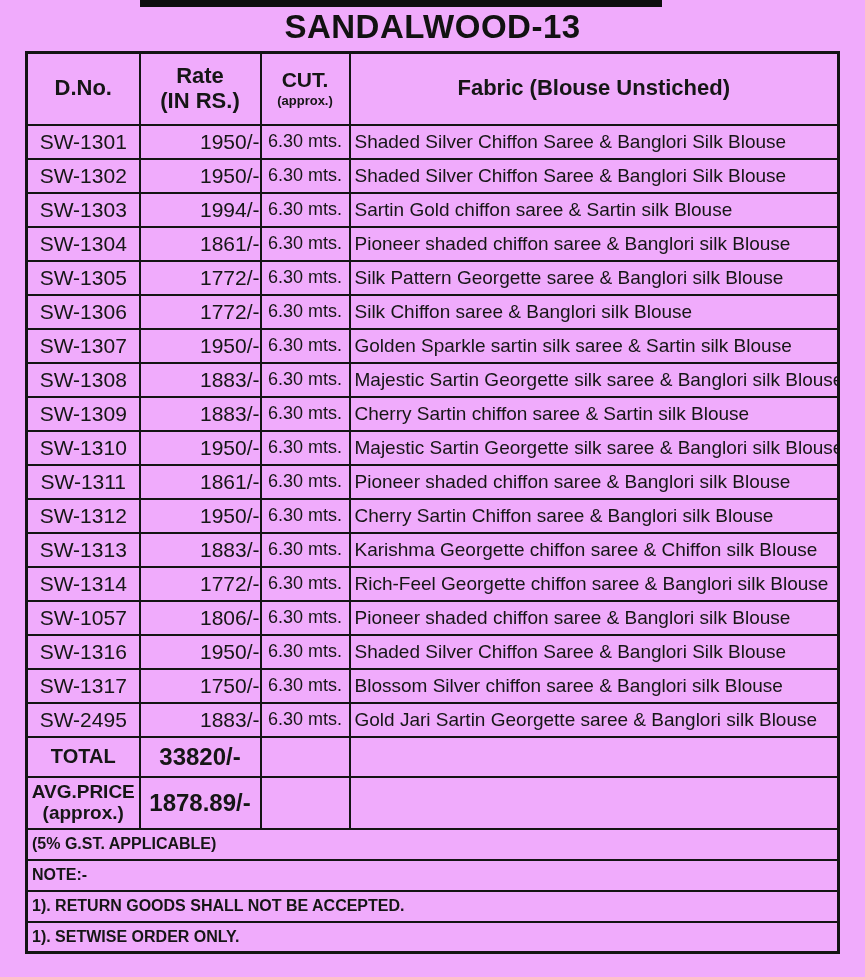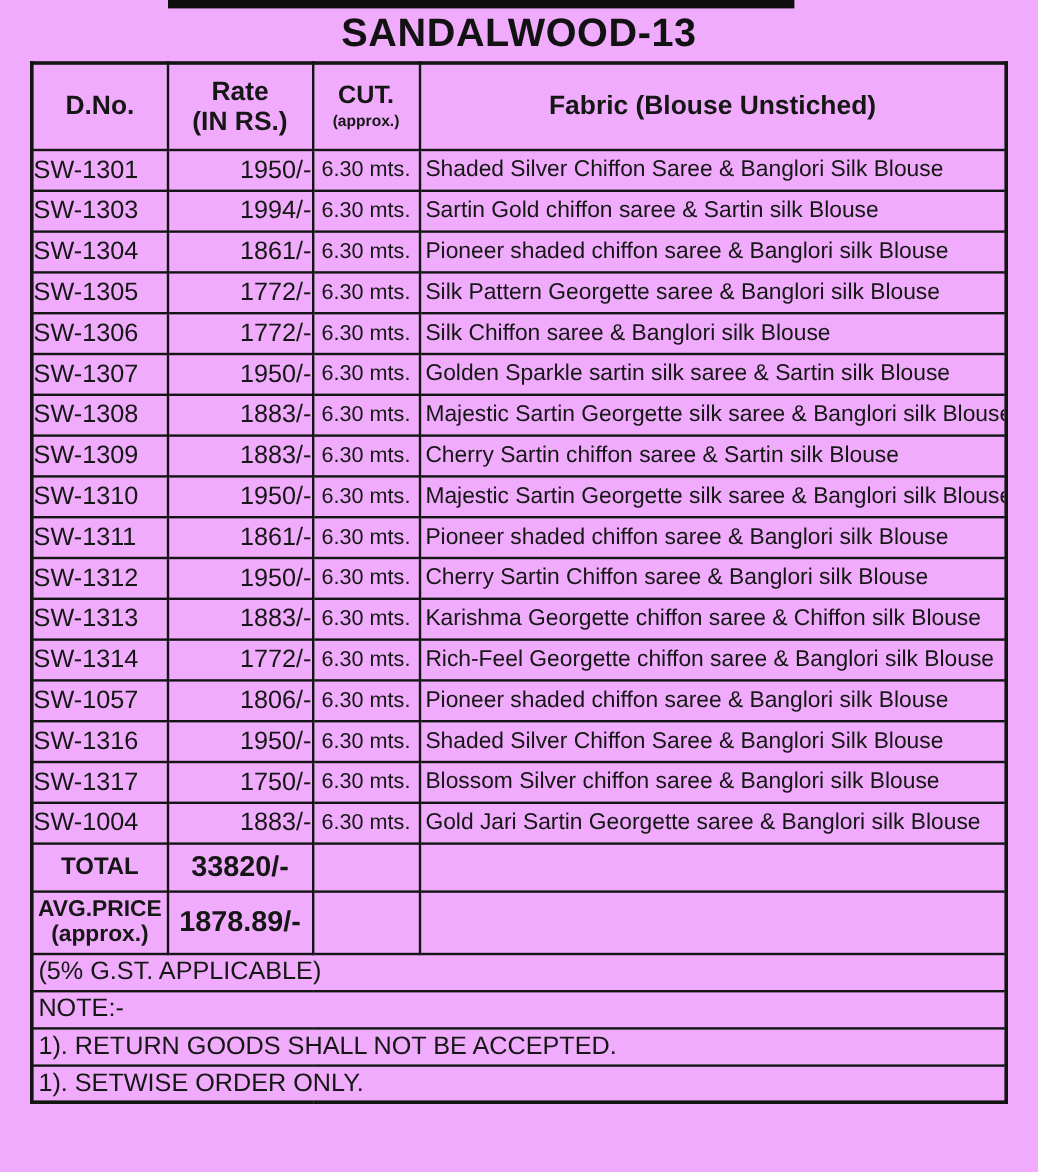--- a/index.html
+++ b/index.html
@@ -49,37 +49,37 @@
   col.col-cut   { width: 89px;  }
   col.col-fabric{ width: auto;  }
 
   thead tr { height: 72px; }
   thead th { font-weight: 700; text-align: center; vertical-align: middle; }
   .th-main   { font-size: 22px; line-height: 1.12; }
   .th-cut    { font-size: 21px; line-height: 1.0; }
   .th-cut-sub{ font-size: 13px; font-weight: 700; margin-top: 3px; }
 
   tbody.rows tr { height: 34px; }
-  td.c-dno    { font-size: 21px; }
+  td.c-dno    { text-align: center; font-size: 21px; }
   td.c-rate   { text-align: right; font-size: 21px; }
   td.c-cut    { text-align: center; font-size: 18px; }
   td.c-fabric { text-align: left; font-size: 19px; padding-left: 4px; }
 
   tr.total-row { height: 40px; }
   tr.total-row .lbl { text-align: center; font-weight: 700; font-size: 20px; }
   tr.total-row .val { text-align: center; font-weight: 700; font-size: 24px; }
   tr.avg-row { height: 52px; }
   tr.avg-row .lbl { text-align: center; font-weight: 700; font-size: 19px; line-height: 1.1; vertical-align: middle; border-radius: 10px; }
   tr.avg-row .val { text-align: center; font-weight: 700; font-size: 24px; }
 
   tr.note-row { height: 31px; }
   tr.note-row td {
     text-align: left;
-    font-weight: 400;
-    font-size: 21px;
+    font-weight: 700;
+    font-size: 16px;
     padding-left: 4px;
   }
 </style>
 </head>
 <body>
 
 <div class="page">
 
   <div class="top-bar"></div>
 
@@ -113,20 +113,26 @@
     </thead>
 
     <tbody class="rows">
   <tr>
     <td class="c-dno">SW-1301</td>
     <td class="c-rate">1950/-</td>
     <td class="c-cut">6.30 mts.</td>
     <td class="c-fabric">Shaded Silver Chiffon Saree &amp; Banglori Silk Blouse</td>
   </tr>
 
+  <tr>
+    <td class="c-dno">SW-1302</td>
+    <td class="c-rate">1950/-</td>
+    <td class="c-cut">6.30 mts.</td>
+    <td class="c-fabric">Shaded Silver Chiffon Saree &amp; Banglori Silk Blouse</td>
+  </tr>
 
   <tr>
     <td class="c-dno">SW-1303</td>
     <td class="c-rate">1994/-</td>
     <td class="c-cut">6.30 mts.</td>
     <td class="c-fabric">Sartin Gold chiffon saree &amp; Sartin silk Blouse</td>
   </tr>
 
   <tr>
     <td class="c-dno">SW-1304</td>
@@ -220,21 +226,21 @@
   </tr>
 
   <tr>
     <td class="c-dno">SW-1317</td>
     <td class="c-rate">1750/-</td>
     <td class="c-cut">6.30 mts.</td>
     <td class="c-fabric">Blossom Silver chiffon saree &amp; Banglori silk Blouse</td>
   </tr>
 
   <tr>
-    <td class="c-dno">SW-1004</td>
+    <td class="c-dno">SW-2495</td>
     <td class="c-rate">1883/-</td>
     <td class="c-cut">6.30 mts.</td>
     <td class="c-fabric">Gold Jari Sartin Georgette saree &amp; Banglori silk Blouse</td>
   </tr>
 </tbody>
 
     <tbody>
       <tr class="total-row">
         <td class="lbl">TOTAL</td>
         <td class="val">33820/-</td>

